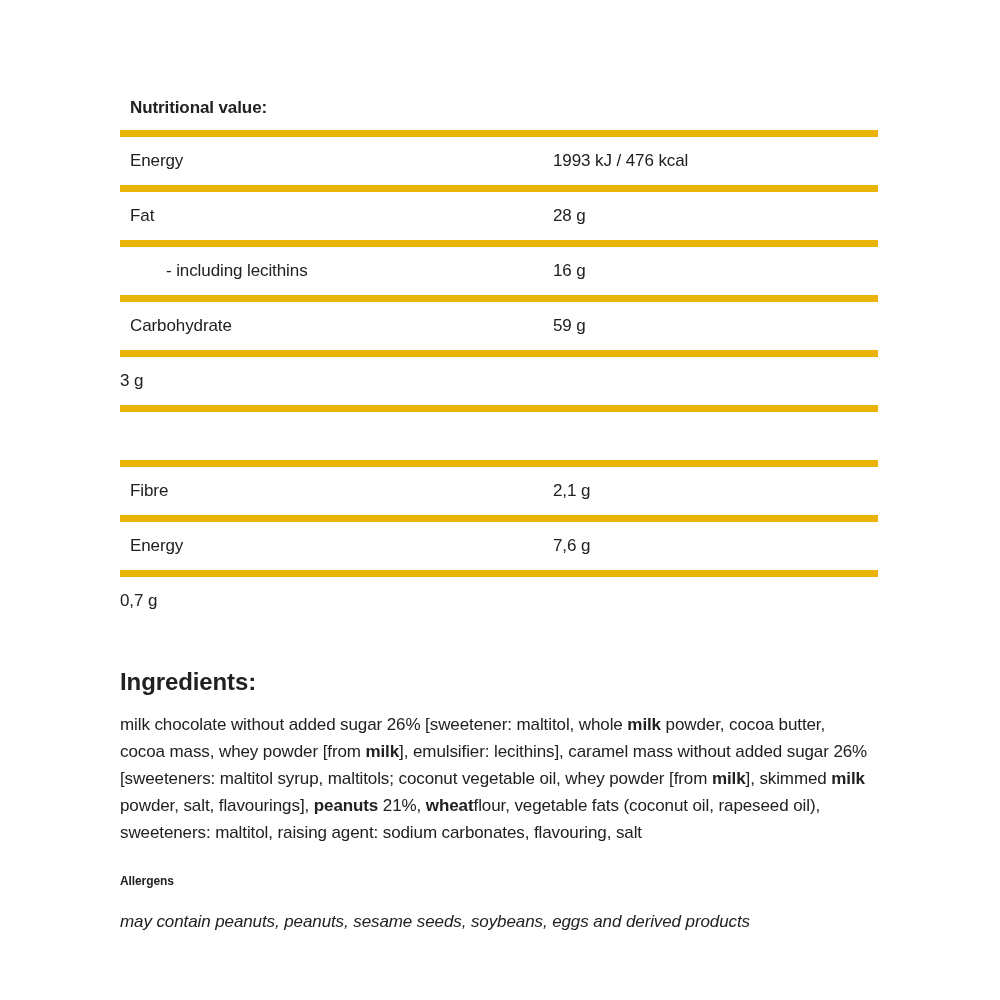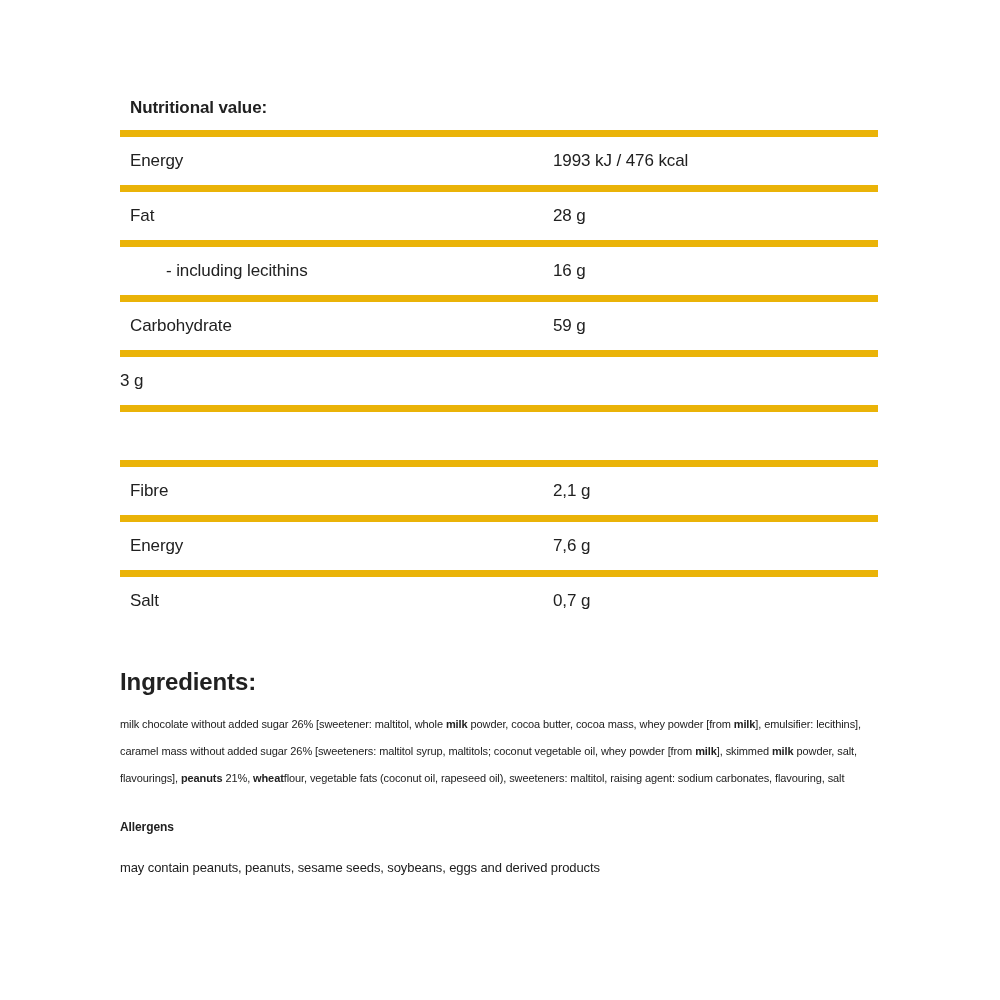--- a/index.html
+++ b/index.html
@@ -44,34 +44,35 @@
   
   .section-heading {
     margin-top: 46px;
     font-size: 24px;
     font-weight: 700;
     line-height: 22px;
   }
   .ingredients-text {
     margin-top: 18px;
     width: 750px;
-    font-size: 11px;
+    font-size: 17px;
     line-height: 27px;
   }
   .ingredients-text b { font-weight: 700; }
   
   .allergens-heading {
     margin-top: 24px;
     font-size: 12px;
     font-weight: 700;
     line-height: 22px;
   }
   .allergens-text {
     margin-top: 18px;
-    font-size: 13px;
+    font-size: 17px;
+    font-style: italic;
     line-height: 24px;
   }
 </style>
 </head>
 <body>
 
 <div class="page">
   <div class="content">
 
     <div class="ntable">
@@ -101,21 +102,20 @@
       </div>
       <div class="t-row">
         <div class="t-label">Fibre</div>
         <div class="t-value">2,1 g</div>
       </div>
       <div class="t-row">
         <div class="t-label">Energy</div>
         <div class="t-value">7,6 g</div>
       </div>
       <div class="t-row t-last">
-        <div class="t-label">Salt</div>
         <div class="t-value">0,7 g</div>
       </div>
     </div>
 
     <div class="section-heading">Ingredients:</div>
     <div class="ingredients-text"><span>milk chocolate without added sugar 26% [sweetener: maltitol, whole </span><b>milk</b><span> powder, cocoa butter, cocoa mass, whey powder [from </span><b>milk</b><span>], emulsifier: lecithins], caramel mass without added sugar 26% [sweeteners: maltitol syrup, maltitols; coconut vegetable oil, whey powder [from </span><b>milk</b><span>], skimmed </span><b>milk</b><span> powder, salt, flavourings], </span><b>peanuts</b><span> 21%, </span><b>wheat</b><span>flour, vegetable fats (coconut oil, rapeseed oil), sweeteners: maltitol, raising agent: sodium carbonates, flavouring, salt</span></div>
 
     <div class="allergens-heading">Allergens</div>
     <div class="allergens-text">may contain peanuts, peanuts, sesame seeds, soybeans, eggs and derived products</div>
 

